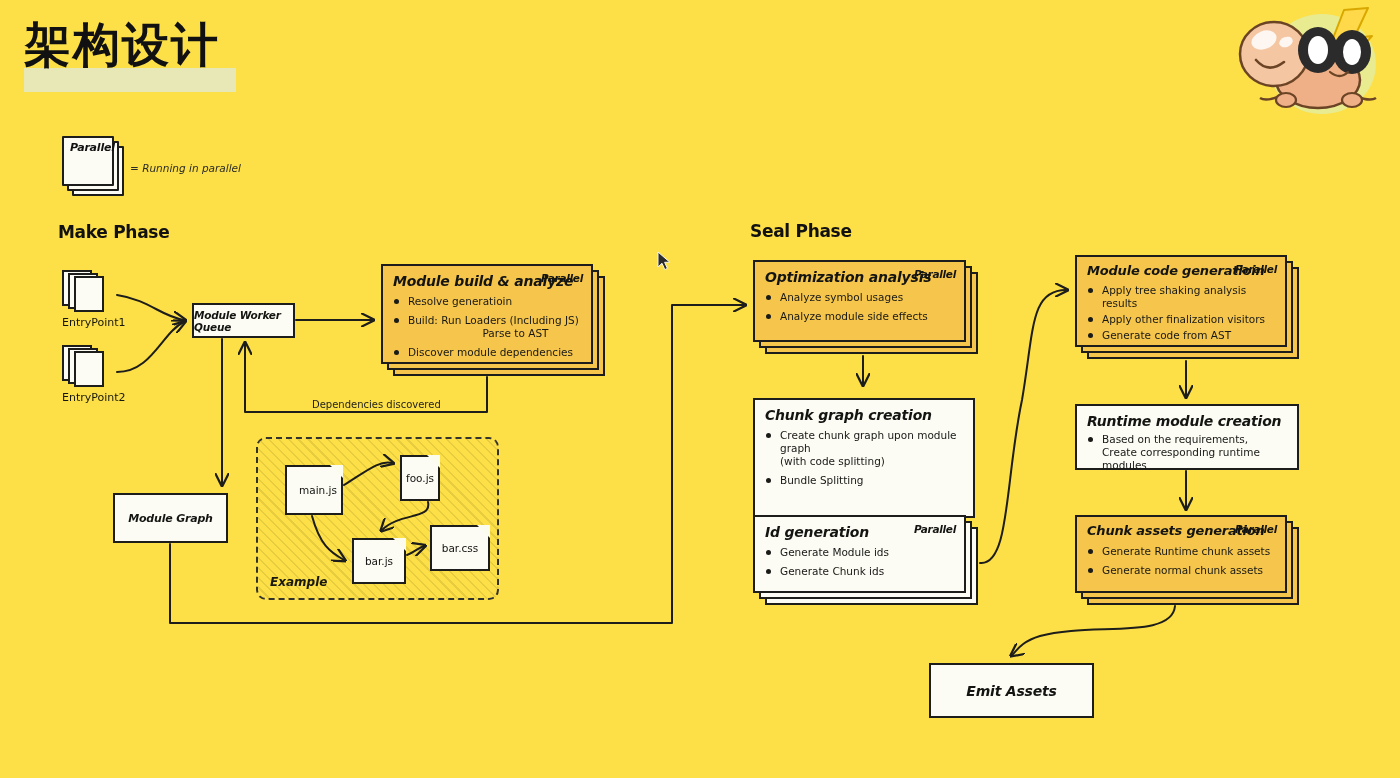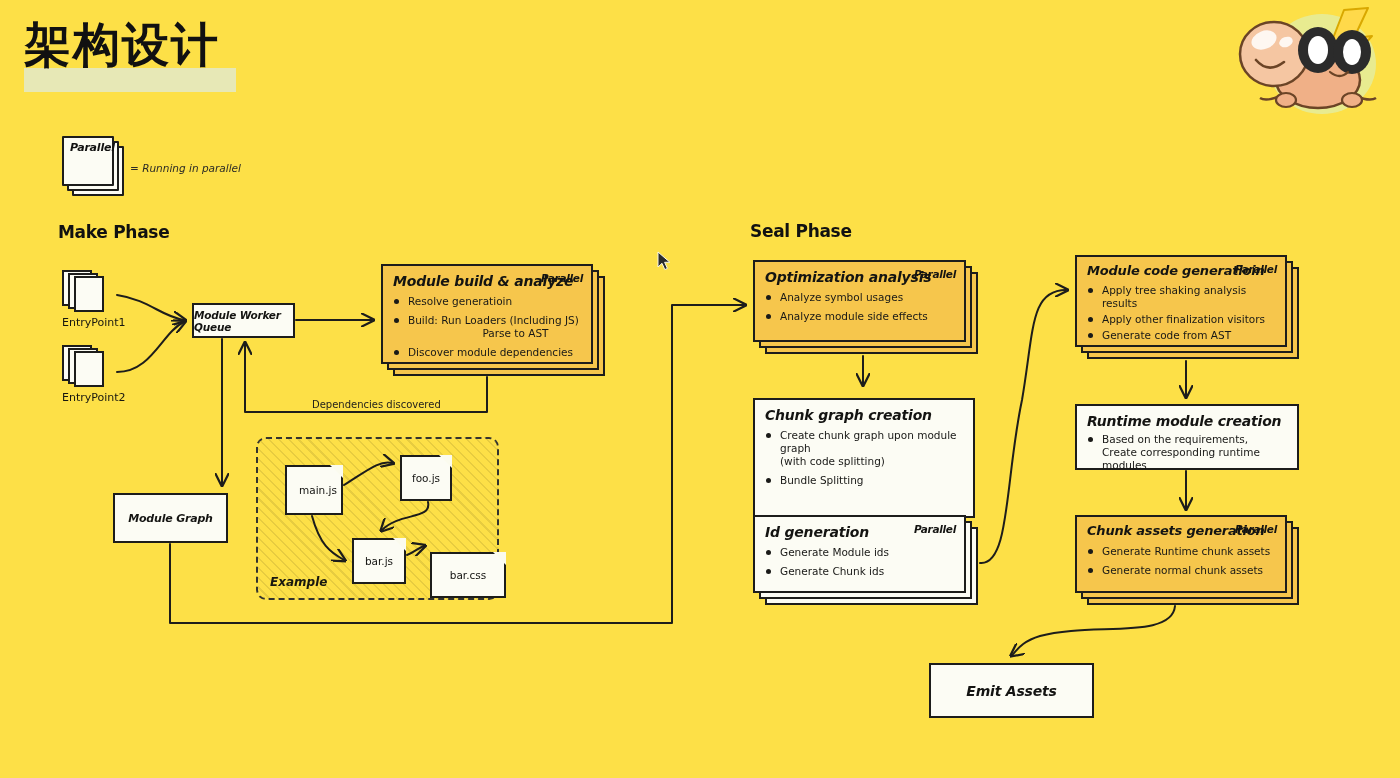--- a/index.html
+++ b/index.html
@@ -378,27 +378,27 @@
   </div>
 
   <div class="wire-caption" id="cap-deps">Dependencies discovered</div>
 
   <div id="example-box"></div>
   <div id="example-label">Example</div>
 
   <div class="file-node" style="left:285px; top:465px; width:58px; height:50px;padding-left:8px;">
     <span>main.js</span>
   </div>
-  <div class="file-node" style="left:400px; top:455px; width:52px; height:46px;">
+  <div class="file-node" style="left:400px; top:455px; width:40px; height:46px;">
     <span>foo.js</span>
   </div>
   <div class="file-node" style="left:352px; top:538px; width:54px; height:46px;">
     <span>bar.js</span>
   </div>
-  <div class="file-node" style="left:430px; top:552px; width:76px; height:46px;">
+  <div class="file-node" style="left:430px; top:525px; width:60px; height:46px;">
     <span>bar.css</span>
   </div>
 
   <div class="stack-sheet orange" style="left:765px; top:272px; width:213px; height:82px;"></div>
   <div class="stack-sheet orange" style="left:759px; top:266px; width:213px; height:82px;"></div>
   <div class="node orange" style="left:753px; top:260px; width:213px; height:82px;">
     <div class="par-badge">Parallel</div>
     <div class="node-pad">
       <div class="node-title">Optimization analysis</div>
       <ul class="bullets">

